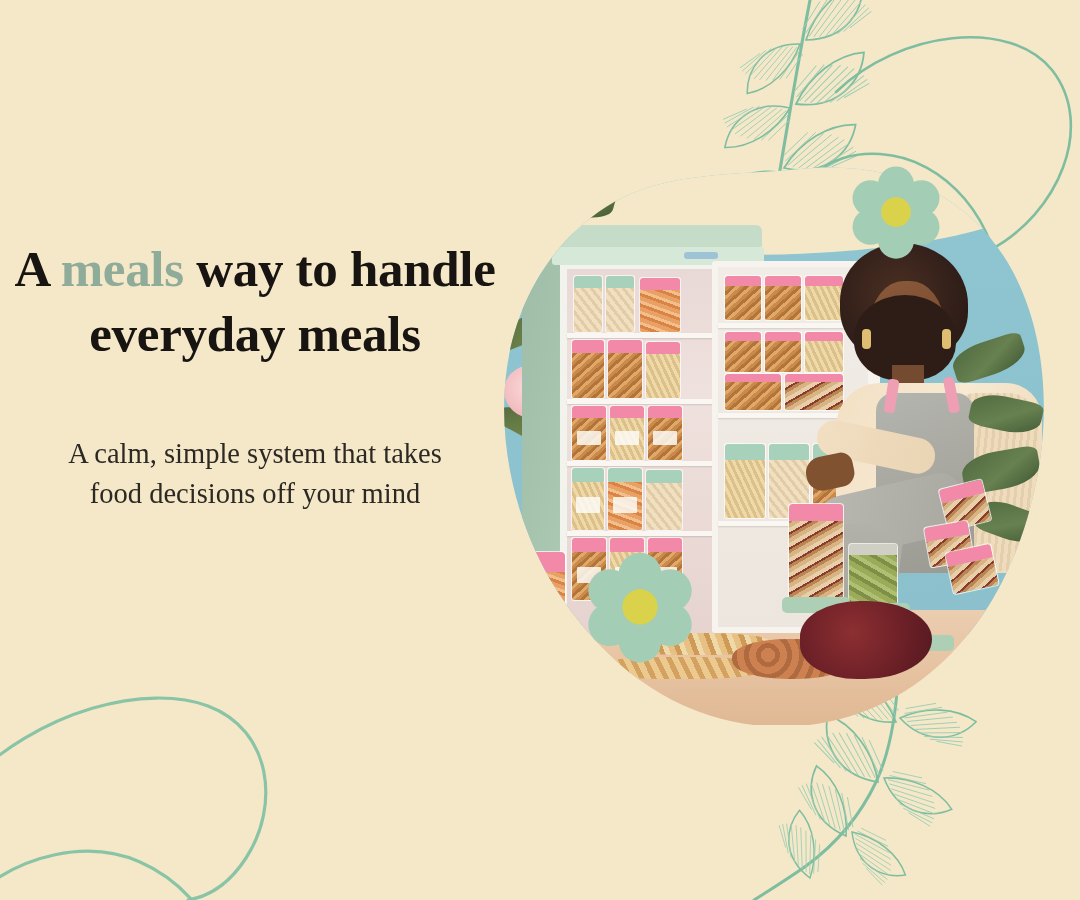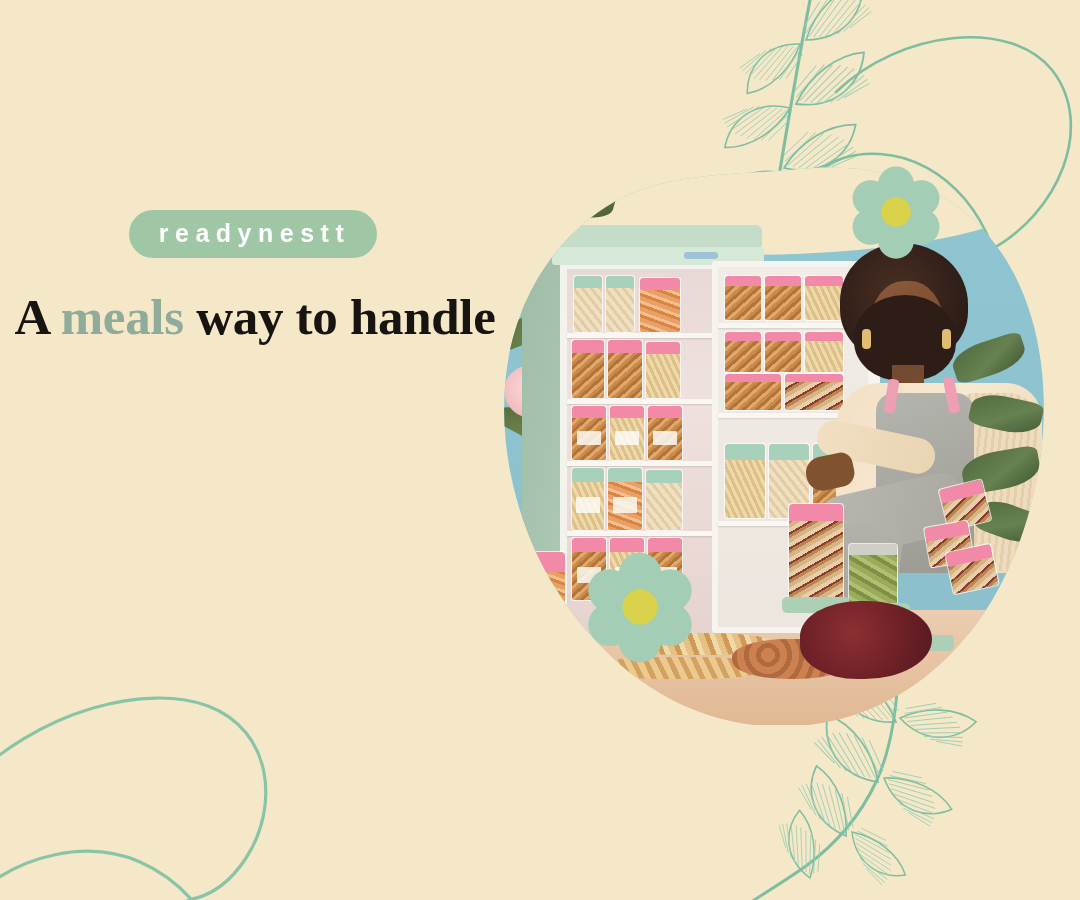--- a/index.html
+++ b/index.html
@@ -216,26 +216,30 @@
           <use href="#leafblade"></use>
         </g>
       <g transform="translate(810,878) rotate(58) scale(-0.9,0.9)">
           <use href="#leafblade"></use>
         </g>
     </g>
   </svg>
 
   <div class="text-col">
 
-    <div class="badge">readynestt</div>
 
     <div class="headline">
       <span>A </span><span class="accent">meals</span><span> way to handle</span><br>
+      <span>everyday meals</span>
     </div>
 
+    <div class="subtitle">
+      <span>A calm, simple system that takes</span><br>
+      <span>food decisions off your mind</span>
+    </div>
 
   </div>
 
   <div id="photo-wrap">
     <div id="photo-blob">
       <div class="scene">
 
         <div class="wall"></div>
         <div class="wall-top-curve"></div>
         <div class="floor"></div>

